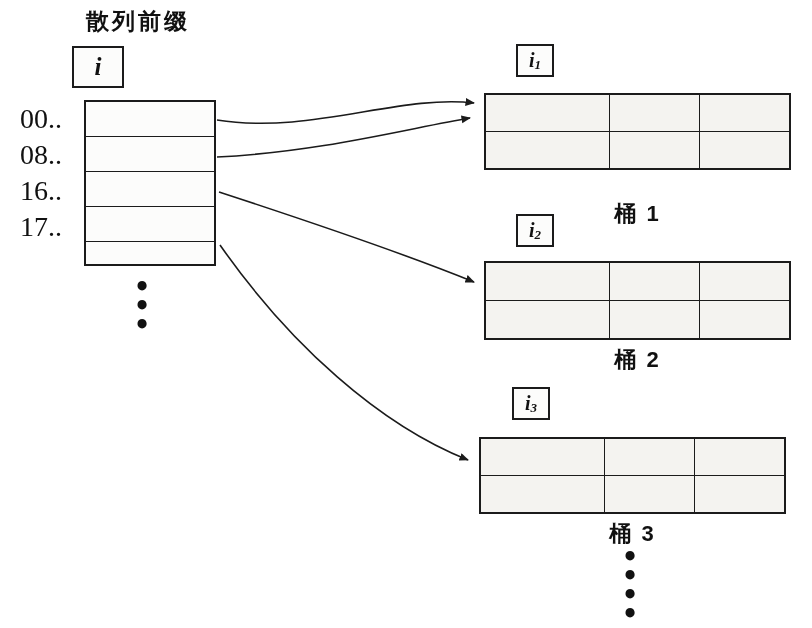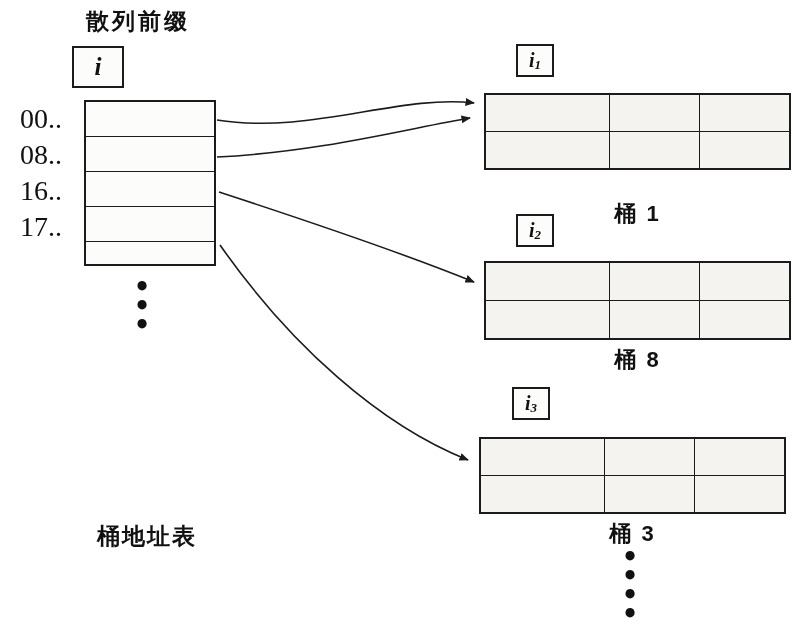--- a/index.html
+++ b/index.html
@@ -119,21 +119,20 @@
     <div class="addr-row"></div>
     <div class="addr-row partial"></div>
   </div>
 
   <div class="vdots" style="left:130px; top:278px;">
     <span>•</span>
     <span>•</span>
     <span>•</span>
   </div>
 
-  <div class="cjk label-table-caption">桶地址表</div>
 
   <div class="ibox ibox-bucket" style="left:516px; top:44px;">
     <span>i</span>
       <sub>1</sub>
   </div>
   <div class="bucket-table" style="left:484px; top:93px; height:77px;">
     <div class="bucket-cell"></div>
     <div class="bucket-cell"></div>
     <div class="bucket-cell"></div>
     <div class="bucket-cell"></div>
@@ -147,21 +146,21 @@
       <sub>2</sub>
   </div>
   <div class="bucket-table" style="left:484px; top:261px; height:79px;">
     <div class="bucket-cell"></div>
     <div class="bucket-cell"></div>
     <div class="bucket-cell"></div>
     <div class="bucket-cell"></div>
     <div class="bucket-cell"></div>
     <div class="bucket-cell"></div>
   </div>
-  <div class="cjk bucket-caption" style="left:484px; top:345px;">桶 8</div>
+  <div class="cjk bucket-caption" style="left:484px; top:345px;">桶 2</div>
 
   <div class="ibox ibox-bucket" style="left:512px; top:387px;">
     <span>i</span>
       <sub>3</sub>
   </div>
   <div class="bucket-table" style="left:479px; top:437px; height:77px;">
     <div class="bucket-cell"></div>
     <div class="bucket-cell"></div>
     <div class="bucket-cell"></div>
     <div class="bucket-cell"></div>

